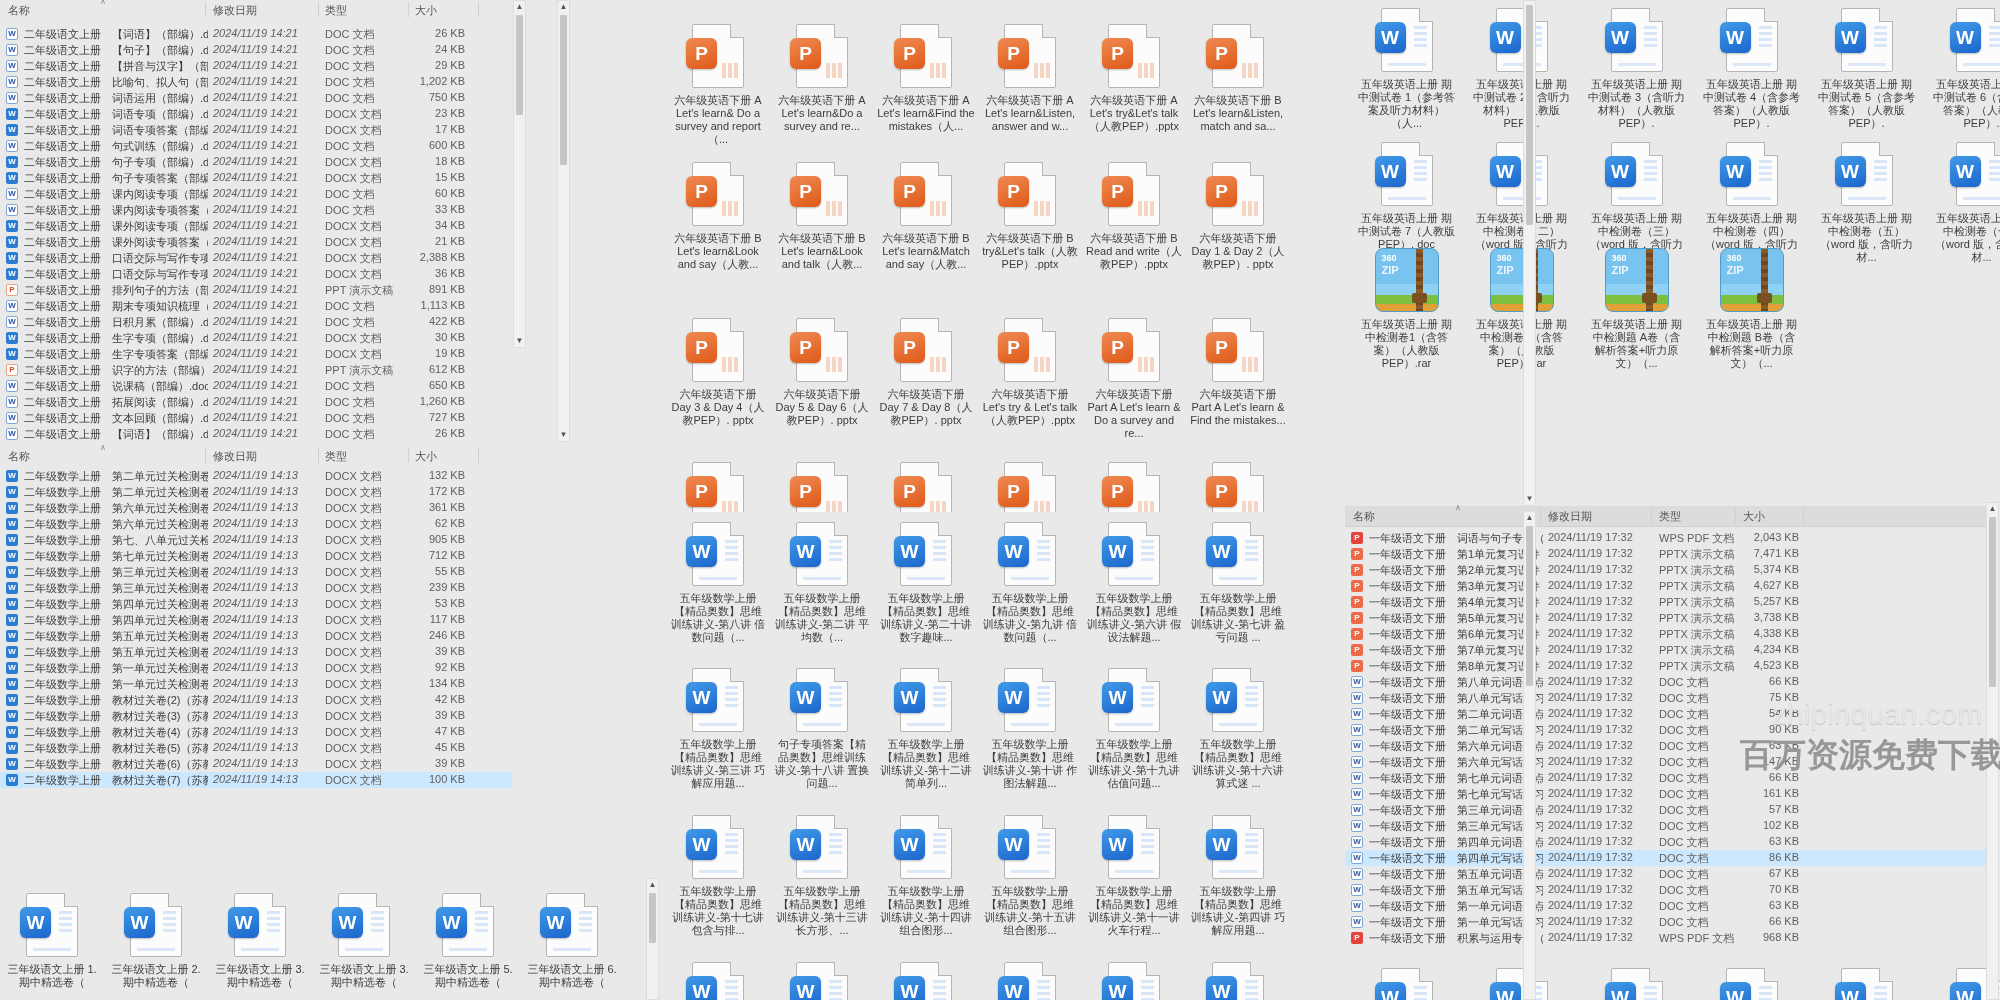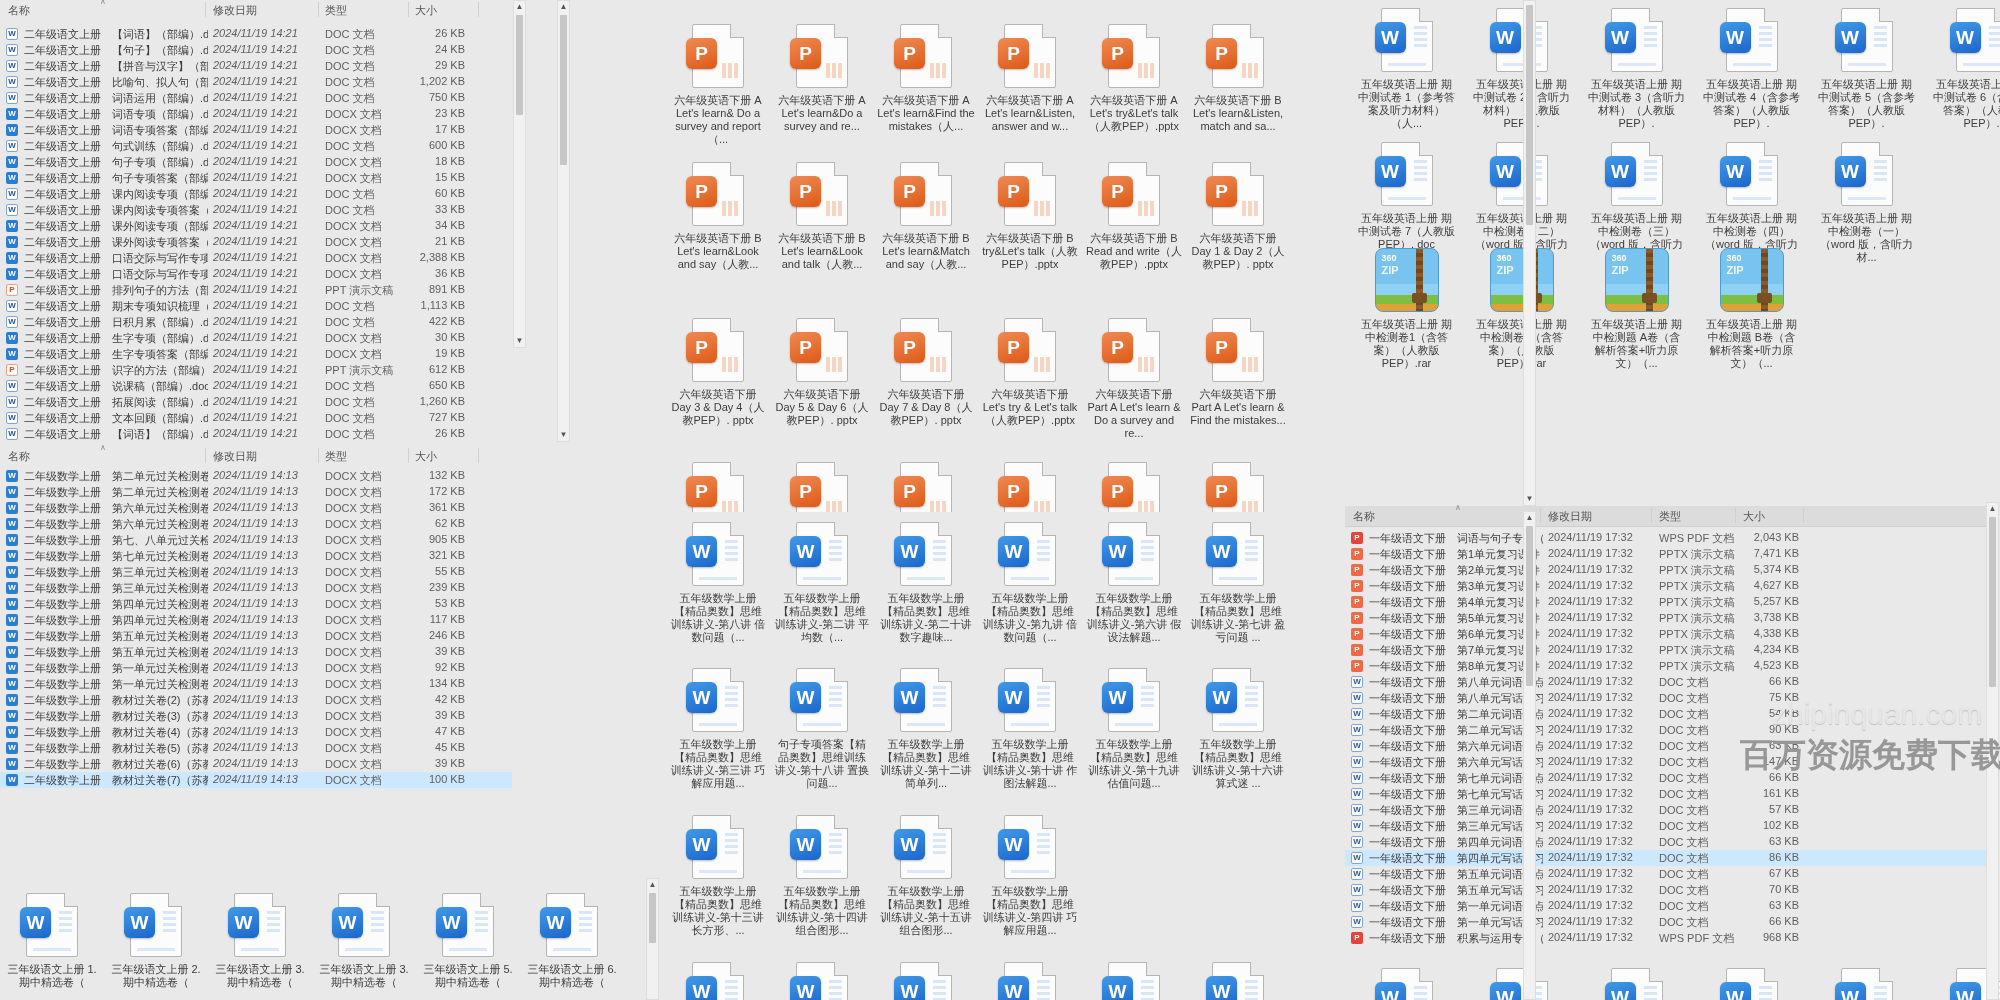--- a/index.html
+++ b/index.html
@@ -359,21 +359,21 @@
           <span class="cd">2024/11/19 14:13</span>
           <span class="ct">DOCX 文档</span>
           <span class="cs">905 KB</span>
         </div>
 
         <div class="lrow L">
           <span class="fi docx"></span>
           <span class="cn">二年级数学上册　第七单元过关检测卷...</span>
           <span class="cd">2024/11/19 14:13</span>
           <span class="ct">DOCX 文档</span>
-          <span class="cs">321 KB</span>
+          <span class="cs">712 KB</span>
         </div>
 
         <div class="lrow L">
           <span class="fi docx"></span>
           <span class="cn">二年级数学上册　第三单元过关检测卷1...</span>
           <span class="cd">2024/11/19 14:13</span>
           <span class="ct">DOCX 文档</span>
           <span class="cs">55 KB</span>
         </div>
 
@@ -887,20 +887,29 @@
             <i class="fold"></i>
             <i class="badge w"></i>
             <i class="wlines"></i>
             <i class="wfoot"></i>
           </div>
           <div class="glabel">五年级数学上册【精品奥数】思维训练讲义-第十六讲 算式迷 ...</div>
         </div>
       </div>
     <div class="grow" style="left:8px;top:303px">
 
+        <div class="gitem">
+          <div class="page">
+            <i class="fold"></i>
+            <i class="badge w"></i>
+            <i class="wlines"></i>
+            <i class="wfoot"></i>
+          </div>
+          <div class="glabel">五年级数学上册【精品奥数】思维训练讲义-第十七讲 包含与排...</div>
+        </div>
 
         <div class="gitem">
           <div class="page">
             <i class="fold"></i>
             <i class="badge w"></i>
             <i class="wlines"></i>
             <i class="wfoot"></i>
           </div>
           <div class="glabel">五年级数学上册【精品奥数】思维训练讲义-第十三讲 长方形、...</div>
         </div>
@@ -918,20 +927,29 @@
         <div class="gitem">
           <div class="page">
             <i class="fold"></i>
             <i class="badge w"></i>
             <i class="wlines"></i>
             <i class="wfoot"></i>
           </div>
           <div class="glabel">五年级数学上册【精品奥数】思维训练讲义-第十五讲 组合图形...</div>
         </div>
 
+        <div class="gitem">
+          <div class="page">
+            <i class="fold"></i>
+            <i class="badge w"></i>
+            <i class="wlines"></i>
+            <i class="wfoot"></i>
+          </div>
+          <div class="glabel">五年级数学上册【精品奥数】思维训练讲义-第十一讲 火车行程...</div>
+        </div>
 
         <div class="gitem">
           <div class="page">
             <i class="fold"></i>
             <i class="badge w"></i>
             <i class="wlines"></i>
             <i class="wfoot"></i>
           </div>
           <div class="glabel">五年级数学上册【精品奥数】思维训练讲义-第四讲 巧解应用题...</div>
         </div>
@@ -1086,20 +1104,29 @@
         <div class="gitem w107">
           <div class="page">
             <i class="fold"></i>
             <i class="badge w"></i>
             <i class="wlines"></i>
             <i class="wfoot"></i>
           </div>
           <div class="glabel">五年级英语上册 期中检测卷（四）（word 版，含听力材...</div>
         </div>
 
+        <div class="gitem w107">
+          <div class="page">
+            <i class="fold"></i>
+            <i class="badge w"></i>
+            <i class="wlines"></i>
+            <i class="wfoot"></i>
+          </div>
+          <div class="glabel">五年级英语上册 期中检测卷（五）（word 版，含听力材...</div>
+        </div>
 
         <div class="gitem w107">
           <div class="page">
             <i class="fold"></i>
             <i class="badge w"></i>
             <i class="wlines"></i>
             <i class="wfoot"></i>
           </div>
           <div class="glabel">五年级英语上册 期中检测卷（一）（word 版，含听力材...</div>
         </div>

